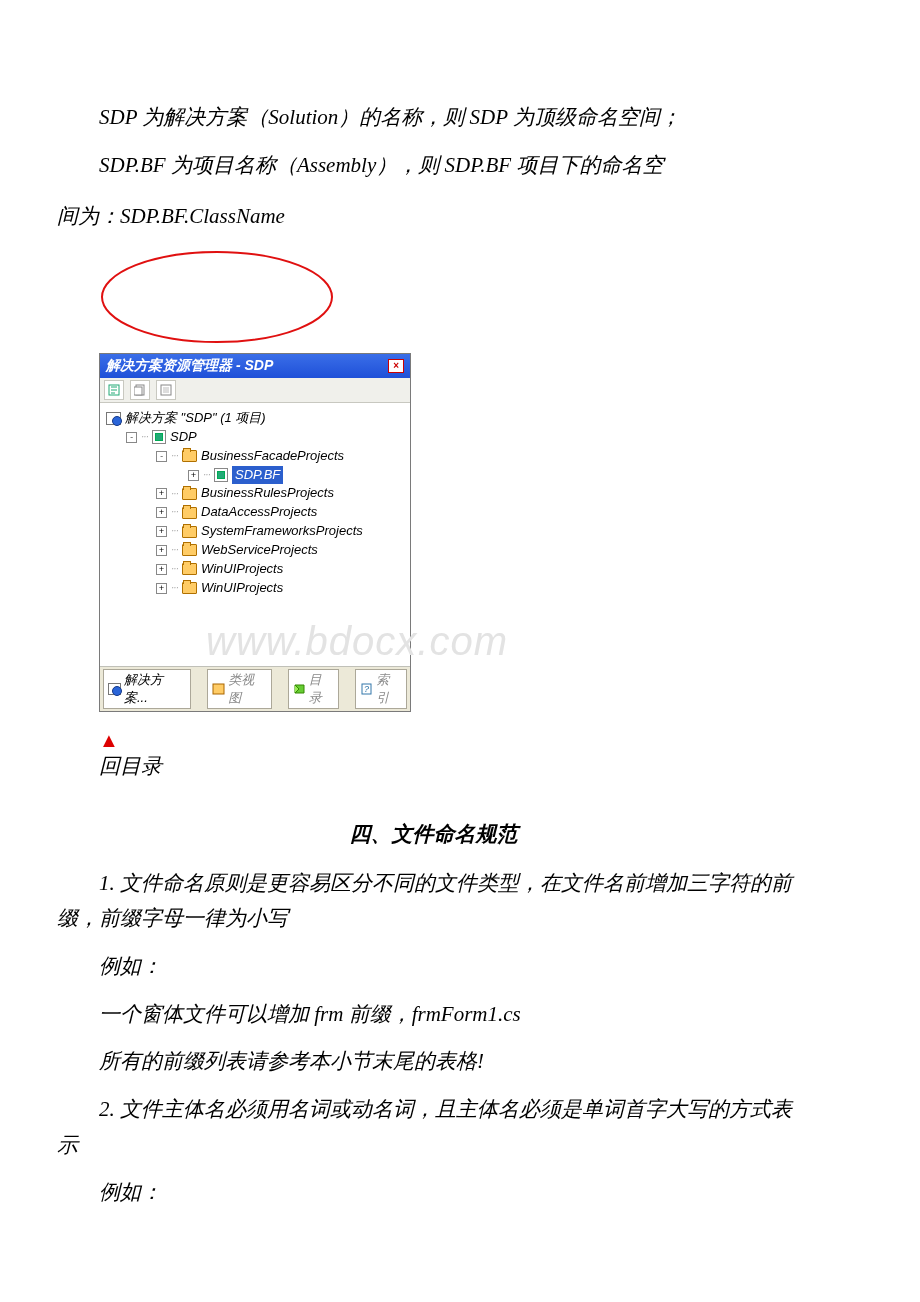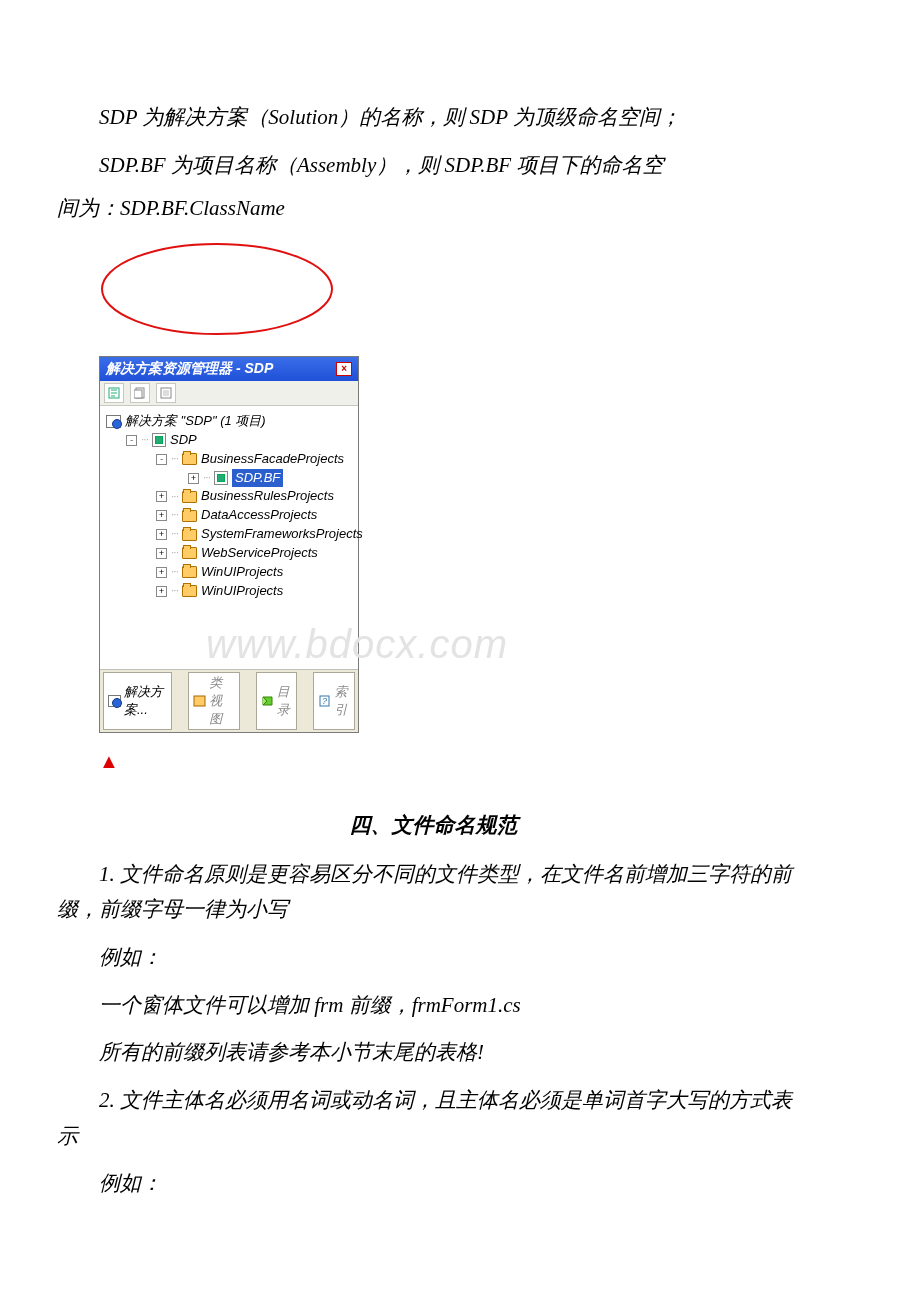--- a/index.html
+++ b/index.html
@@ -22,22 +22,22 @@
     text-indent: 2em;
   }
   .para.noindent { text-indent: 0; }
   .ellipse-wrap {
     margin: 10px 0 0 40px;
     position: relative;
     height: 105px;
   }
   .ellipse { display:block; }
   .window {
-    margin: 12px 0 0 42px;
-    width: 260px;
+    margin: 1px 0 0 42px;
+    width: 312px;
     border: 1px solid #7a7a7a;
     background: #7dd3fc;
     font-family: "SimSun", "宋体", "MS Sans Serif", sans-serif;
   }
   .titlebar {
     background: linear-gradient(#3a6ee8,#1f50d8);
     color: #fff;
     font-weight: bold;
     font-size: 14px;
     padding: 3px 6px;
@@ -199,21 +199,21 @@
   .indent1 { padding-left: 20px; }
   .indent2 { padding-left: 50px; }
   .indent3 { padding-left: 82px; }
 </style>
 </head>
 <body>
 
 <div class="page">
 
   <p class="para">SDP 为解决方案（Solution）的名称，则 SDP 为顶级命名空间；</p>
-  <p class="para" style="margin-bottom:8px;">SDP.BF 为项目名称（Assembly），则 SDP.BF 项目下的命名空</p>
+  <p class="para" style="margin-bottom:16px;">SDP.BF 为项目名称（Assembly），则 SDP.BF 项目下的命名空</p>
   <p class="para noindent">间为：SDP.BF.ClassName</p>
 
   <div class="ellipse-wrap">
     <svg class="ellipse" width="260" height="105" viewBox="0 0 260 105">
       <ellipse cx="120" cy="50" rx="115" ry="45" fill="none" stroke="#e01010" stroke-width="2"></ellipse>
     </svg>
   </div>
 
   <div class="window">
     <div class="titlebar">
@@ -333,20 +333,21 @@
         <svg class="tab-icn" width="13" height="12">
             <rect x="2" y="1" width="9" height="10" fill="#fff" stroke="#37a"></rect>
             <text x="4" y="9" font-size="9" fill="#37a">?</text>
           </svg>
         <span>索引</span>
       </div>
     </div>
   </div>
 
   <div class="back-arrow">▲</div>
+  <div class="back-link">回目录</div>
 
   <div class="section-title">四、文件命名规范</div>
 
   <p class="para">1. 文件命名原则是更容易区分不同的文件类型，在文件名前增加三字符的前缀，前缀字母一律为小写</p>
   <p class="para">例如：</p>
   <p class="para">一个窗体文件可以增加 frm 前缀，frmForm1.cs</p>
   <p class="para">所有的前缀列表请参考本小节末尾的表格!</p>
   <p class="para">2. 文件主体名必须用名词或动名词，且主体名必须是单词首字大写的方式表示</p>
   <p class="para">例如：</p>
 

